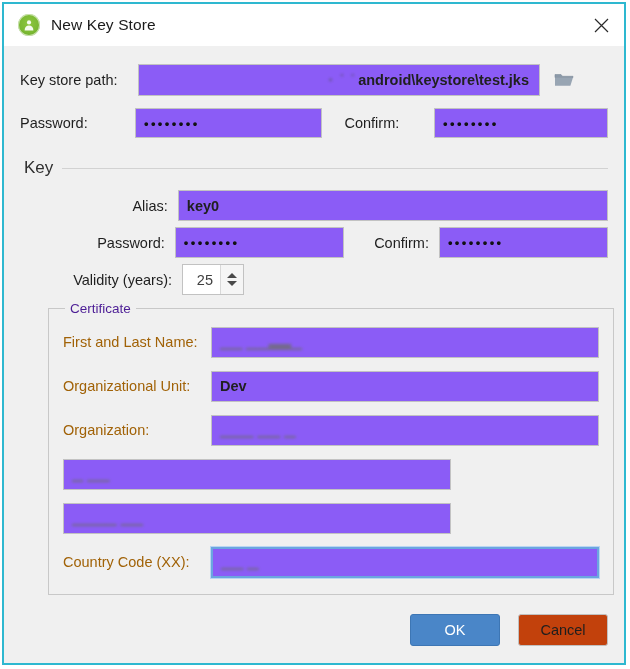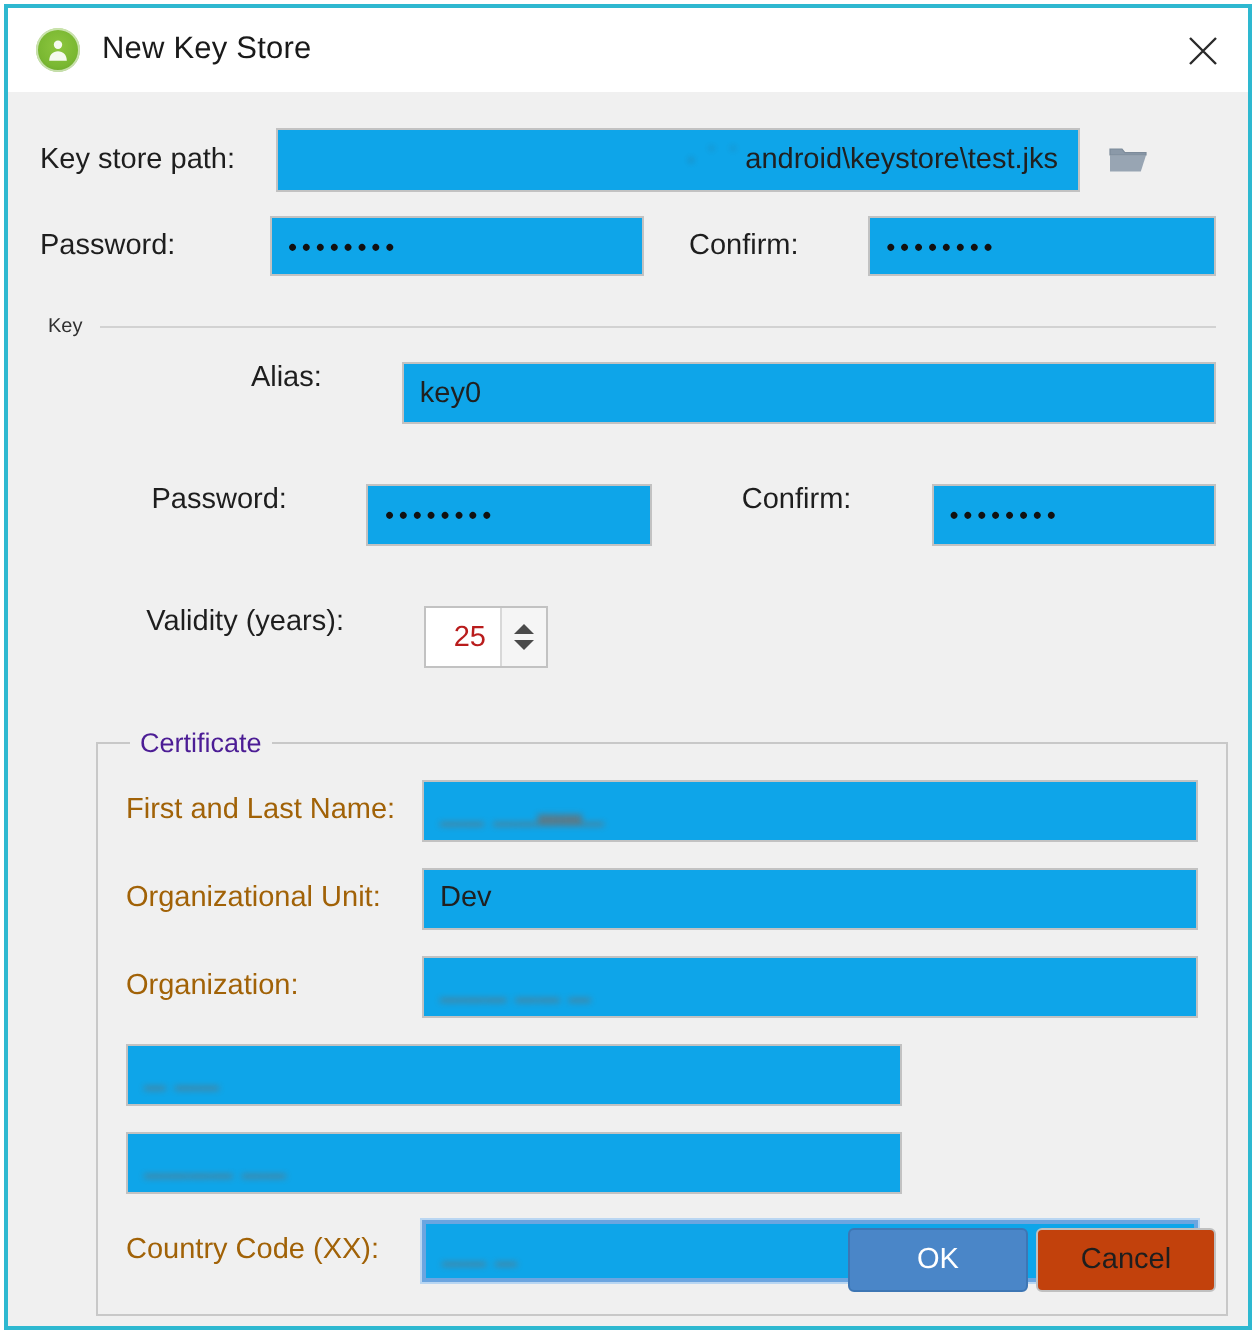--- a/index.html
+++ b/index.html
@@ -81,31 +81,32 @@
   }
 
   .lbl {
     font-size: 14.5px;
     color: #1e1e1e;
     white-space: nowrap;
   }
 
   
   .tf {
-    background: #0ea5e9;
+    background: #8b5cf6;
     border: 1px solid #c2c2c2;
     box-sizing: border-box;
     height: 30px;
     display: flex;
     align-items: center;
     padding: 0 8px;
     font-size: 14.5px;
     color: #202020;
     overflow: hidden;
     white-space: nowrap;
+    font-weight: bold;
   }
   .tf.focused {
     border: 2px solid #6ba5e0;
     box-shadow: 0 0 0 1px #b9d6f2;
   }
   .tf .val { overflow: hidden; white-space: nowrap; }
   .tf.right { justify-content: flex-end; padding-right: 10px; }
 
   
   .redacted {
@@ -150,34 +151,34 @@
   .pw-row .tf-cf { width: 178px; }
 
   
   .section {
     display: flex;
     align-items: center;
     margin-top: 20px;
     padding-left: 4px;
   }
   .section .stitle {
-    font-size: 10px;
+    font-size: 17px;
     color: #303030;
     white-space: nowrap;
     padding-right: 9px;
   }
   .section .sline {
     flex: 1 1 auto;
     height: 1px;
     background: #d2d2d2;
   }
 
   
   .keyfields { padding-left: 24px; margin-top: 12px; }
-  .keyrow { display: flex; align-items: flex-start; margin-bottom: 30px; gap: 30px; }
+  .keyrow { display: flex; align-items: center; margin-bottom: 6px; }
   .keyrow .k-lbl {
     width: 128px;
     text-align: right;
     padding-right: 10px;
     font-size: 14.5px;
     color: #1e1e1e;
     white-space: nowrap;
   }
   .alias-field { width: 444px; height: 31px; }
   .kpw-field { width: 178px; height: 31px; }
@@ -193,21 +194,21 @@
     background: #fff;
     box-sizing: border-box;
   }
   .spinner .sval {
     flex: 1 1 auto;
     display: flex;
     align-items: center;
     justify-content: flex-end;
     padding-right: 7px;
     font-size: 14.5px;
-    color: #b91c1c;
+    color: #404040;
   }
   .spinner .sbtns {
     width: 22px;
     border-left: 1px solid #d8d8d8;
     background: #f5f5f5;
     display: flex;
     flex-direction: column;
     align-items: center;
     justify-content: center;
     gap: 3px;
@@ -255,21 +256,21 @@
     height: 31px;
   }
 
   
   .footer {
     position: absolute;
     right: 16px;
     bottom: 17px;
     display: flex;
     align-items: center;
-    gap: 4px;
+    gap: 18px;
   }
   .btn {
     height: 32px;
     min-width: 90px;
     border-radius: 3px;
     font-size: 14.5px;
     display: flex;
     align-items: center;
     justify-content: center;
     box-sizing: border-box;

